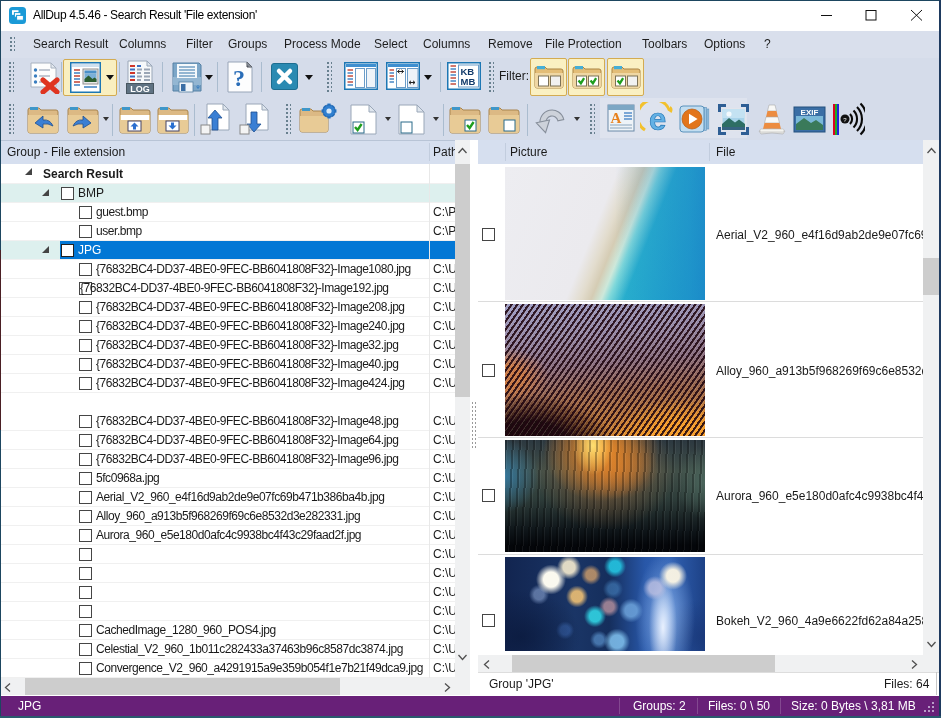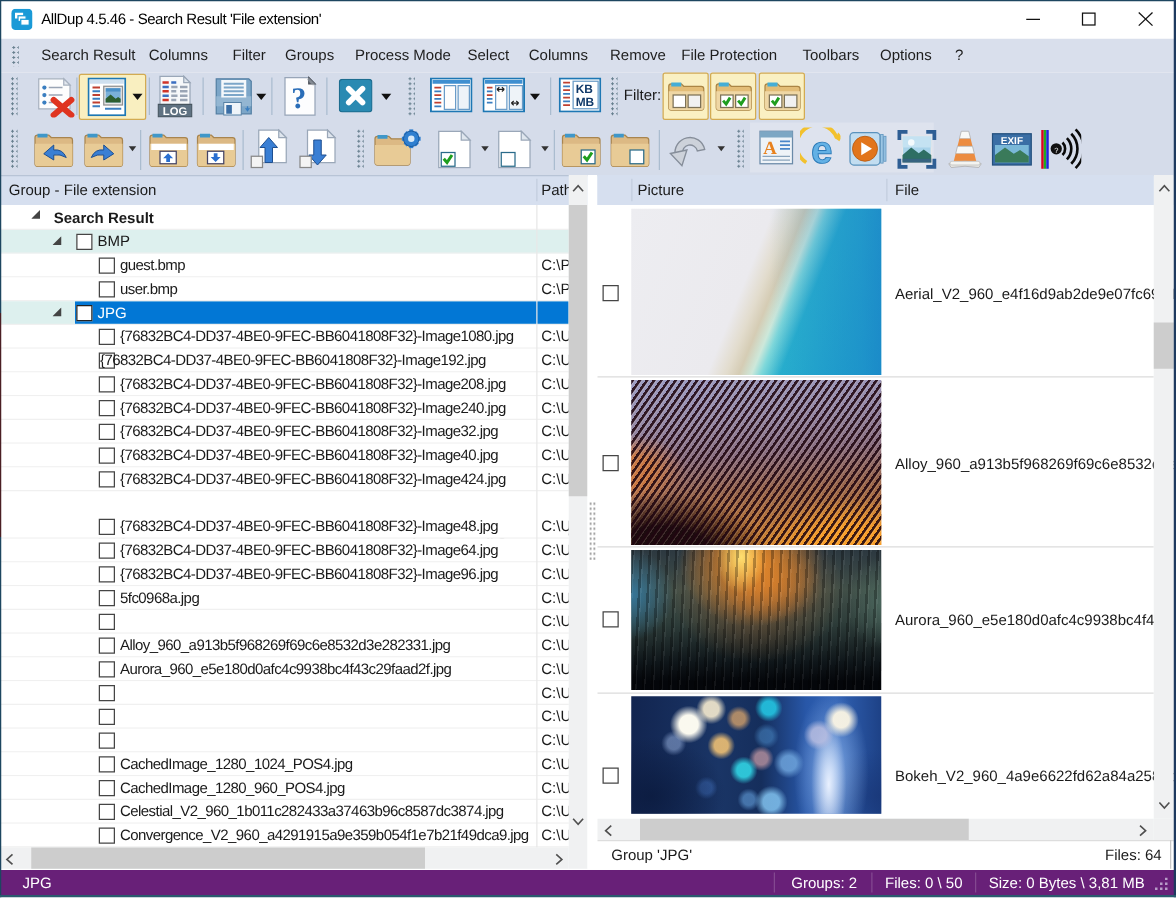--- a/index.html
+++ b/index.html
@@ -514,20 +514,21 @@
     <span class="ab tn" style="left:96px">{76832BC4-DD37-4BE0-9FEC-BB6041808F32}-Image96.jpg</span>
     <span class="ab" style="left:433px">C:\U</span>
   </div>
 <div class="tr" style="top:469px">
     <span class="cb ab" style="left:79px;top:3px"></span>
     <span class="ab tn" style="left:96px">5fc0968a.jpg</span>
     <span class="ab" style="left:433px">C:\U</span>
   </div>
 <div class="tr" style="top:488px">
     <span class="cb ab" style="left:79px;top:3px"></span>
+    <span class="ab tn" style="left:96px">Aerial_V2_960_e4f16d9ab2de9e07fc69b471b386ba4b.jpg</span>
     <span class="ab" style="left:433px">C:\U</span>
   </div>
 <div class="tr" style="top:507px">
     <span class="cb ab" style="left:79px;top:3px"></span>
     <span class="ab tn" style="left:96px">Alloy_960_a913b5f968269f69c6e8532d3e282331.jpg</span>
     <span class="ab" style="left:433px">C:\U</span>
   </div>
 <div class="tr" style="top:526px">
     <span class="cb ab" style="left:79px;top:3px"></span>
     <span class="ab tn" style="left:96px">Aurora_960_e5e180d0afc4c9938bc4f43c29faad2f.jpg</span>
@@ -540,21 +541,20 @@
 <div class="tr" style="top:564px">
     <span class="cb ab" style="left:79px;top:3px"></span>
     <span class="ab" style="left:433px">C:\U</span>
   </div>
 <div class="tr" style="top:583px">
     <span class="cb ab" style="left:79px;top:3px"></span>
     <span class="ab" style="left:433px">C:\U</span>
   </div>
 <div class="tr" style="top:602px">
     <span class="cb ab" style="left:79px;top:3px"></span>
-    <span class="ab tn" style="left:96px">CachedImage_1280_1024_POS4.jpg</span>
     <span class="ab" style="left:433px">C:\U</span>
   </div>
 <div class="tr" style="top:621px">
     <span class="cb ab" style="left:79px;top:3px"></span>
     <span class="ab tn" style="left:96px">CachedImage_1280_960_POS4.jpg</span>
     <span class="ab" style="left:433px">C:\U</span>
   </div>
 <div class="tr" style="top:640px">
     <span class="cb ab" style="left:79px;top:3px"></span>
     <span class="ab tn" style="left:96px">Celestial_V2_960_1b011c282433a37463b96c8587dc3874.jpg</span>

